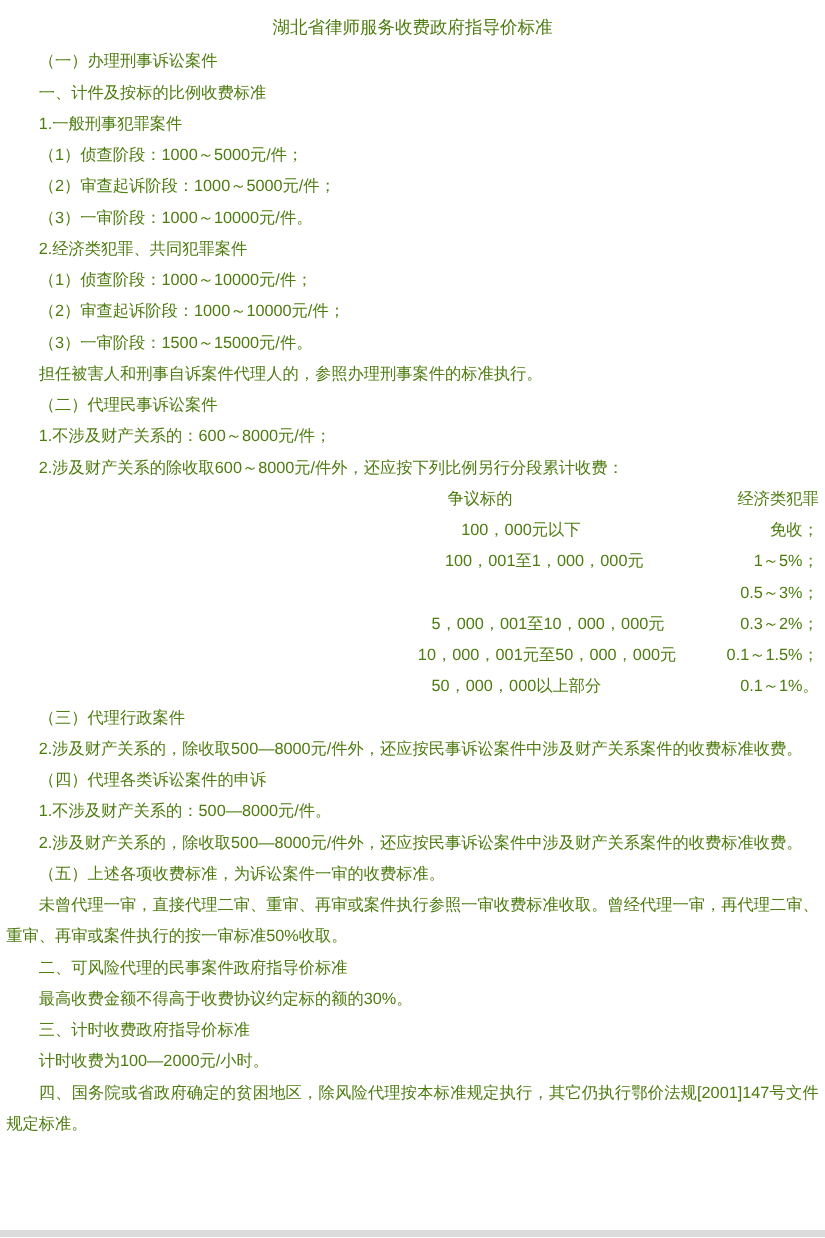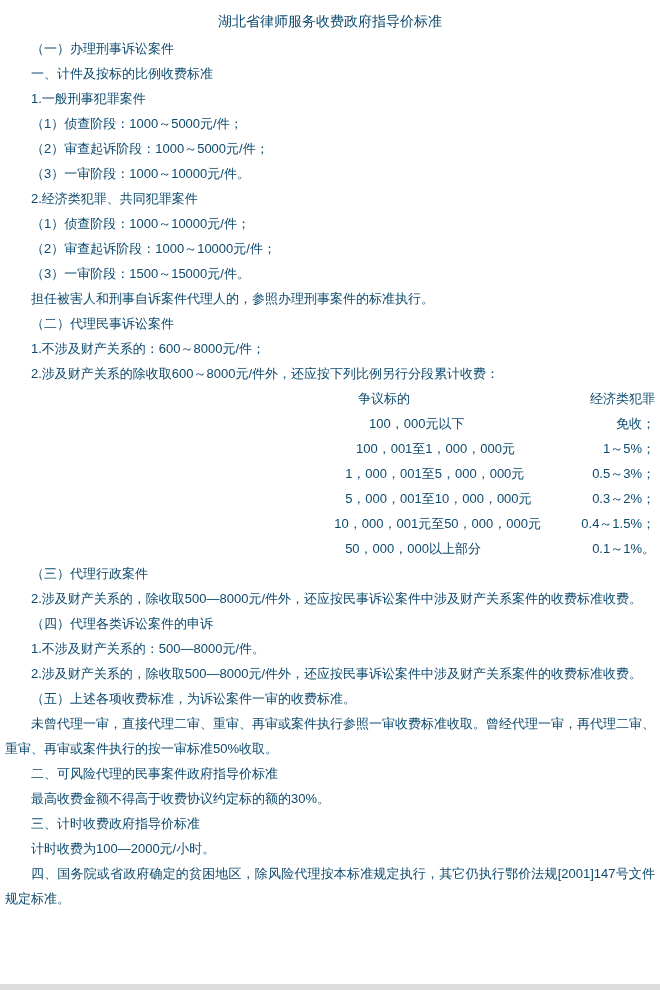--- a/index.html
+++ b/index.html
@@ -48,21 +48,21 @@
     position: absolute;
     left: 0;
     bottom: 0;
     width: 100%;
     height: 6px;
   }
 </style>
 </head>
 <body>
 
-<div class="page" style="background: rgb(255, 255, 255); color: #0c4a6e;">
+<div class="page" style="background: rgb(255, 255, 255); color: #4d7c0f;">
   <div class="doc">
     <h1 class="title">湖北省律师服务收费政府指导价标准</h1>
     <div id="blocks">
         <p class="para">（一）办理刑事诉讼案件</p>
         <p class="para">一、计件及按标的比例收费标准</p>
         <p class="para">1.一般刑事犯罪案件</p>
         <p class="para">（1）侦查阶段：1000～5000元/件；</p>
         <p class="para">（2）审查起诉阶段：1000～5000元/件；</p>
         <p class="para">（3）一审阶段：1000～10000元/件。</p>
         <p class="para">2.经济类犯罪、共同犯罪案件</p>
@@ -79,30 +79,29 @@
         </div>
         <div class="trow">
           <span class="tleft">100，000元以下</span>
           <span class="tright">免收；</span>
         </div>
         <div class="trow">
           <span class="tleft">100，001至1，000，000元</span>
           <span class="tright">1～5%；</span>
         </div>
         <div class="trow">
-          <span class="tleft">1，000，001至5，000，000元</span>
           <span class="tright">0.5～3%；</span>
         </div>
         <div class="trow">
           <span class="tleft">5，000，001至10，000，000元</span>
           <span class="tright">0.3～2%；</span>
         </div>
         <div class="trow">
           <span class="tleft">10，000，001元至50，000，000元</span>
-          <span class="tright">0.4～1.5%；</span>
+          <span class="tright">0.1～1.5%；</span>
         </div>
         <div class="trow">
           <span class="tleft">50，000，000以上部分</span>
           <span class="tright">0.1～1%。</span>
         </div>
         <p class="para">（三）代理行政案件</p>
         <p class="para">2.涉及财产关系的，除收取500—8000元/件外，还应按民事诉讼案件中涉及财产关系案件的收费标准收费。</p>
         <p class="para">（四）代理各类诉讼案件的申诉</p>
         <p class="para">1.不涉及财产关系的：500—8000元/件。</p>
         <p class="para">2.涉及财产关系的，除收取500—8000元/件外，还应按民事诉讼案件中涉及财产关系案件的收费标准收费。</p>

